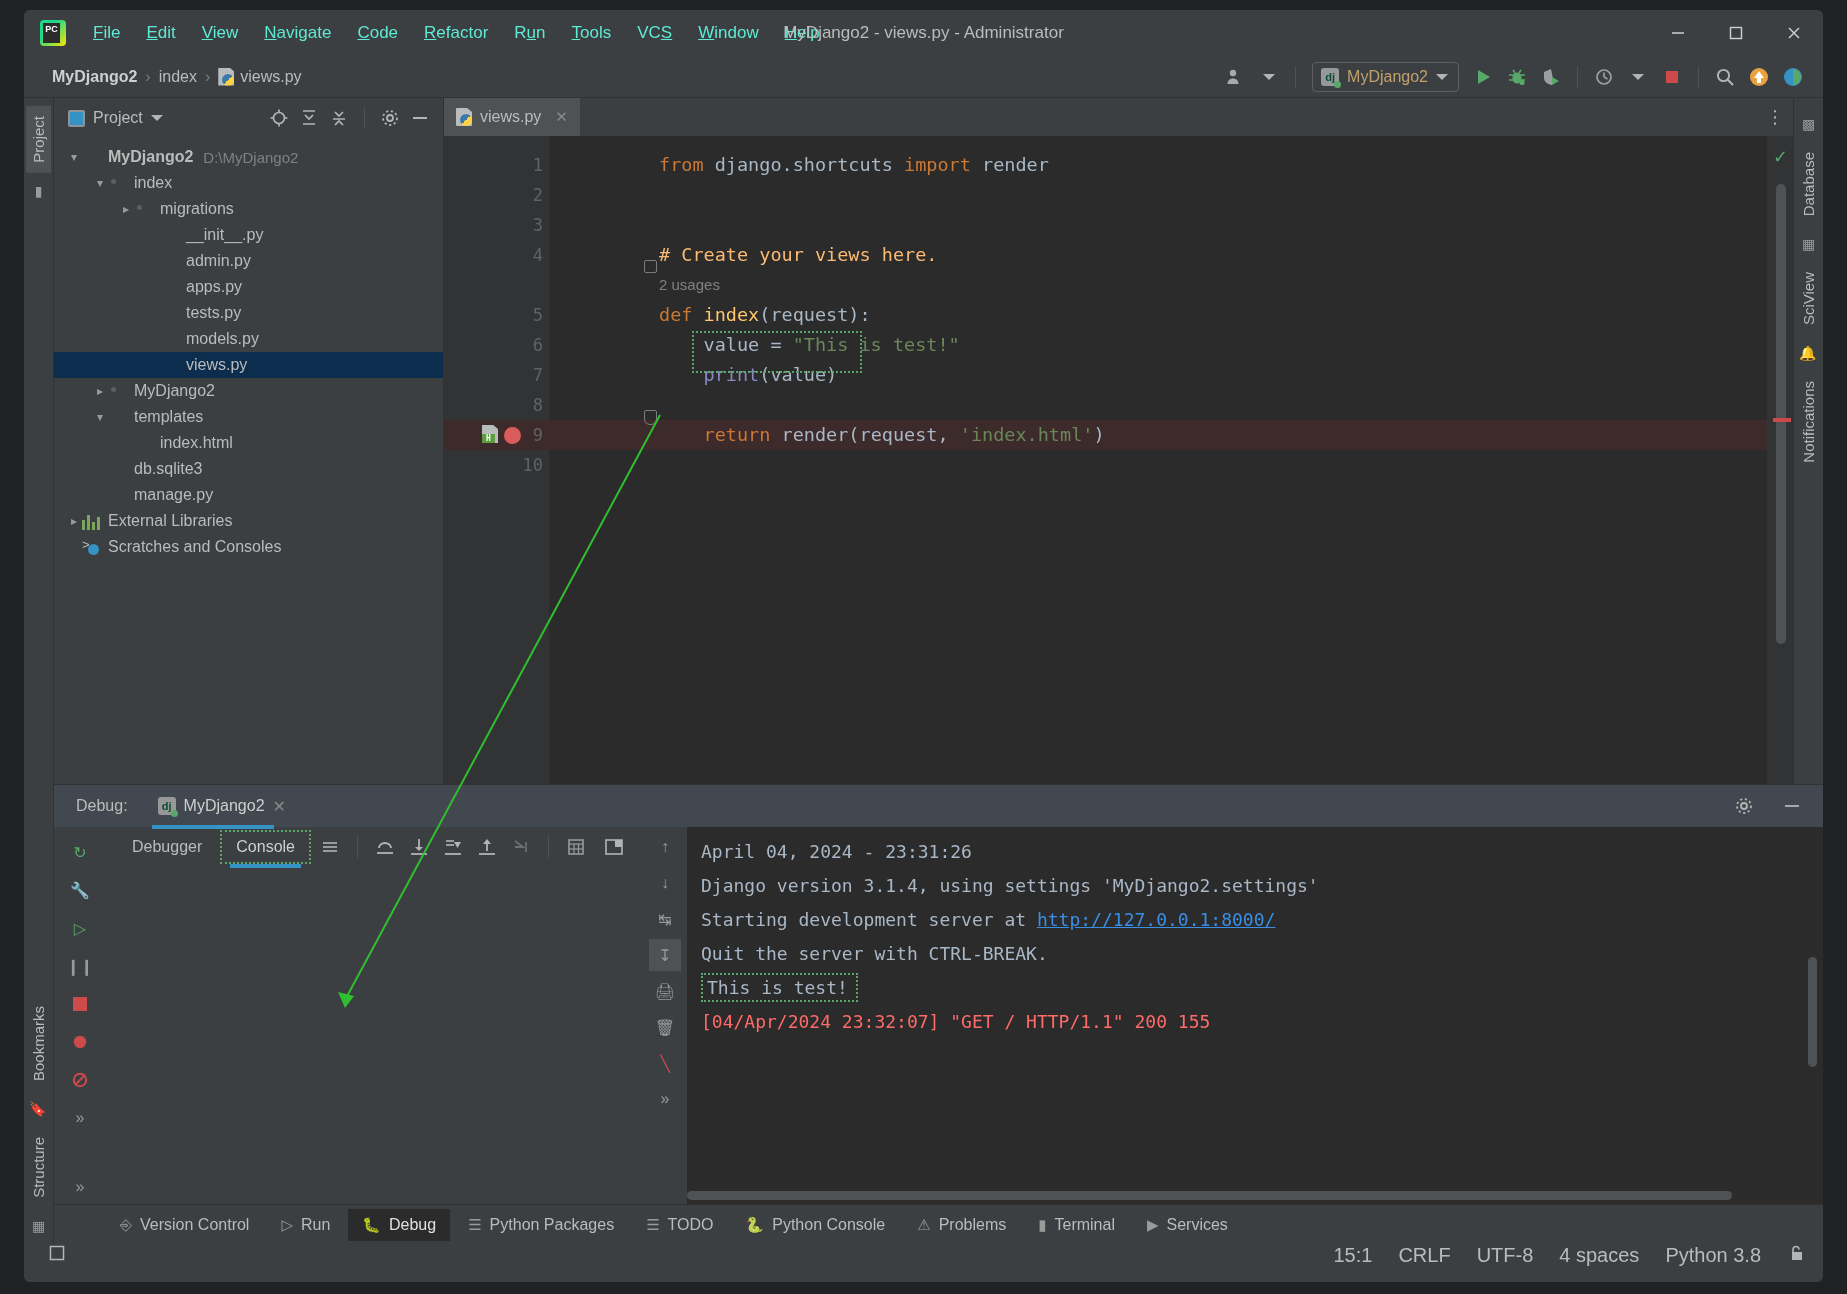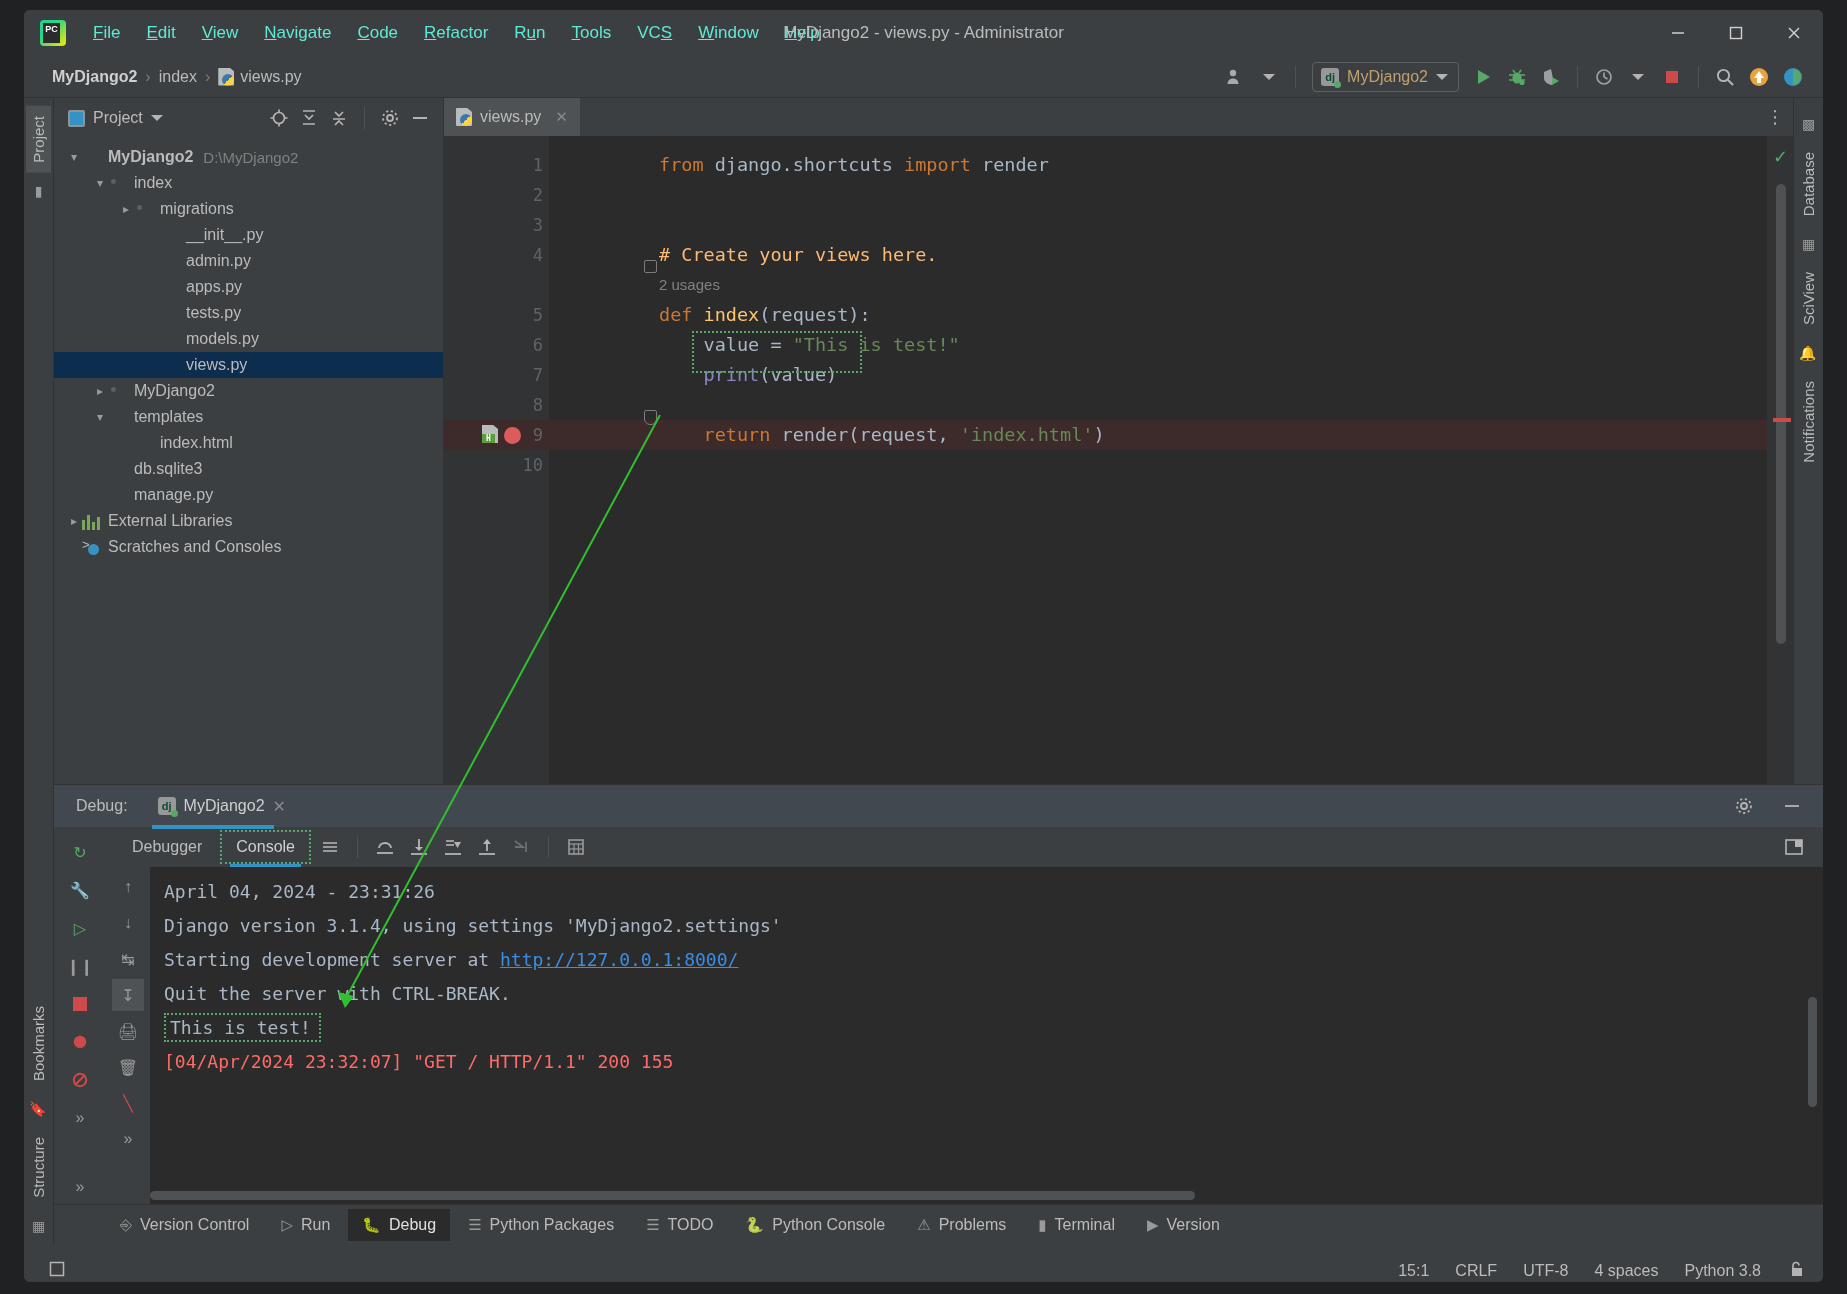--- a/index.html
+++ b/index.html
@@ -230,21 +230,21 @@
     content:""; position:absolute; left:0; right:18px; bottom:-3px; height:4px; background:#3592c4;
   }
   .dbg-head .right { margin-left:auto; display:flex; align-items:center; gap:10px; }
 
   .dbg-body { flex:1; display:flex; min-height:0; }
   .dbg-sidebar {
     width: 52px; min-width:52px; background:#3c3f41; display:flex; flex-direction:column;
     align-items:center; padding-top: 8px; gap: 4px;
   }
   .dbg-ico { width:38px; height:34px; display:flex; align-items:center; justify-content:center; color:#9a9a9a; font-size:16px;}
-  .dbg-main { flex:1; display:flex; flex-direction:column; min-width:0; }
+  .dbg-main { flex:1; display:flex; flex-direction:row; min-width:0; }
   .dbg-tabs {
     height: 40px; min-height:40px; display:flex; align-items:center; gap:4px; padding-left: 12px;
     background:#3c3f41;
   }
   .dtab { color:#bbbbbb; font-size:16px; padding:6px 14px; position:relative; }
   .dtab.active { color:#cfcfcf; }
   .dtab.active::after { content:""; position:absolute; left:8px; right:8px; bottom:-6px; height:4px; background:#3592c4; }
   .dtab.boxed { border:2px dotted #59a869; }
   .dtb { width:30px; height:28px; display:flex; align-items:center; justify-content:center; color:#9a9a9a; }
   .dtb.dim { color:#6c6f70; }
@@ -264,22 +264,22 @@
   .cscroll-v { position:absolute; right:6px; top:130px; width:9px; height:110px; background:#4e5254; border-radius:5px;}
 
   
   .twbar {
     height: 40px; min-height: 40px; background: #3c3f41; display:flex; align-items:center;
     padding-left: 52px; gap: 4px; border-top:1px solid #323232;
   }
   .twitem { display:flex; align-items:center; gap:8px; color:#bbbbbb; font-size:16px; padding:7px 14px; }
   .twitem.active { background:#2b2b2b; color:#e0e0e0; }
   .statusbar {
-    height: 38px; min-height: 38px; background: #3c3f41; display:flex; align-items:flex-end;
-    padding: 0 18px 0 24px; color:#bbbbbb; font-size:16px; gap: 26px;
+    height: 38px; min-height: 38px; background: #3c3f41; display:flex; align-items:flex-start;
+    padding: 0 18px 0 24px; color:#bbbbbb; font-size:20px; gap: 26px;
   }
   .status-right { margin-left:auto; display:flex; align-items:center; gap:26px; }
 
   .green-arrow { position:absolute; pointer-events:none; z-index: 50; }
 </style>
 </head>
 <body>
 
 <div class="win">
 
@@ -808,21 +808,21 @@
           <div class="twitem">
             <span style="font-size:15px;color:#9a9a9a">⚠</span>
             <span>Problems</span>
           </div>
           <div class="twitem">
             <span style="font-size:15px;color:#9a9a9a">▮</span>
             <span>Terminal</span>
           </div>
           <div class="twitem">
             <span style="font-size:15px;color:#9a9a9a">▶</span>
-            <span>Version</span>
+            <span>Services</span>
           </div>
         </div>
     </div>
   </div>
 
   <div class="statusbar">
     <span>
       <svg width="18" height="18" viewBox="0 0 18 18">
           <rect x="2.5" y="2.5" width="13" height="13" fill="none" stroke="#b4b4b4" stroke-width="1.5"></rect>
         </svg>

